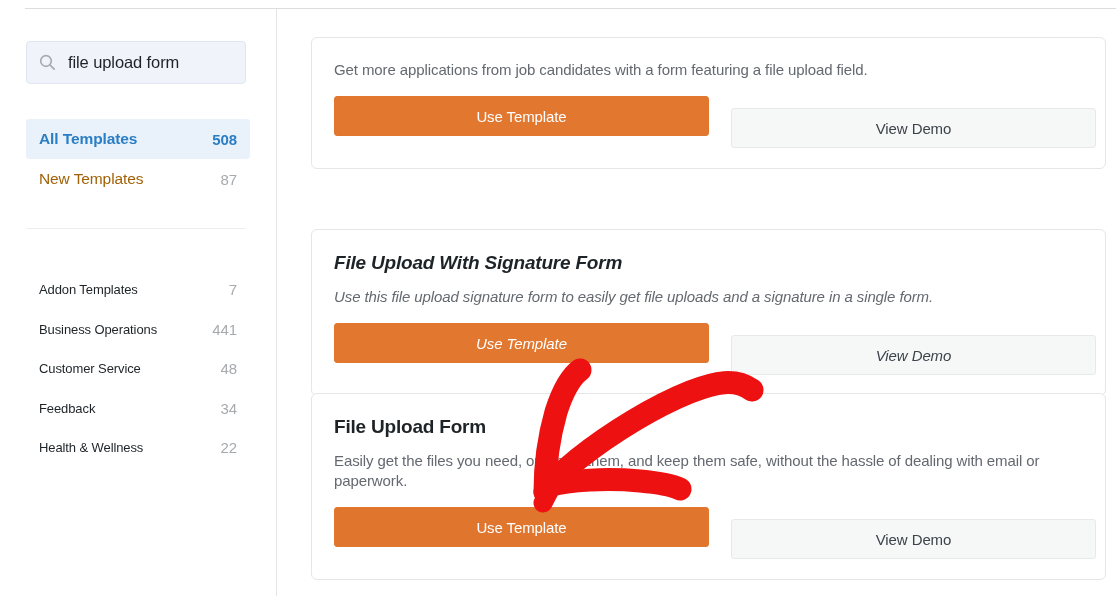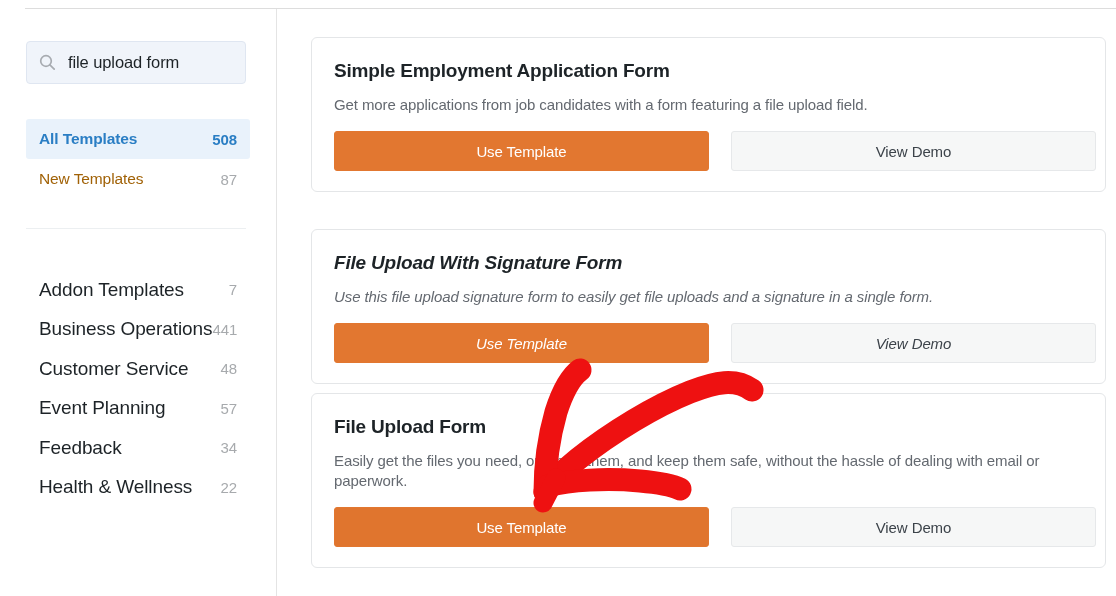--- a/index.html
+++ b/index.html
@@ -123,21 +123,21 @@
     display: flex;
     align-items: center;
     justify-content: space-between;
     height: 39.5px;
     margin: 0 26px;
     padding: 0 13px;
     border-radius: 3px;
     cursor: pointer;
   }
   .cat-item .label {
-    font-size: 19px;
+    font-size: 13px;
     color: #1d2327;
     letter-spacing: -0.1px;
     white-space: nowrap;
   }
   .cat-item .count {
     font-size: 15px;
     color: #a7aaad;
     letter-spacing: -0.1px;
   }
 
@@ -196,20 +196,21 @@
     background: #e27730;
     color: #ffffff;
     border-color: #e27730;
   }
   .btn-primary.hovered { background: #e0752e; }
   .btn-secondary {
     flex: 0 0 365px;
     background: #f6f7f7;
     color: #3c434a;
     border: 1px solid #e6e8ea;
+    margin-top: 12px;
   }
 
   
   #card-0 { top: 28px; }
   #card-1 { top: 220px; font-style: italic; }
   #card-2 { top: 384px; }
 
   
   .annotation-overlay {
     position: absolute;
@@ -258,43 +259,38 @@
       </div>
       <div class="cat-item">
         <span class="label">Business Operations</span>
         <span class="count">441</span>
       </div>
       <div class="cat-item">
         <span class="label">Customer Service</span>
         <span class="count">48</span>
       </div>
       <div class="cat-item">
-        <span class="label">Event Planning</span>
-        <span class="count">57</span>
-      </div>
-      <div class="cat-item">
         <span class="label">Feedback</span>
         <span class="count">34</span>
       </div>
       <div class="cat-item">
         <span class="label">Health &amp; Wellness</span>
         <span class="count">22</span>
       </div>
       <div class="cat-item">
         
         
       </div>
     </div>
 
   </aside>
 
   <main class="content">
 
     <section class="card" id="card-0">
-      <div class="card-title">Simple Employment Application Form</div>
       <div class="card-desc">Get more applications from job candidates with a form featuring a file upload field.</div>
       <div class="btn-row">
         <div class="btn btn-primary">Use Template</div>
         <div class="btn btn-secondary">View Demo</div>
       </div>
     </section>
 
     <section class="card" id="card-1">
       <div class="card-title">File Upload With Signature Form</div>
       <div class="card-desc">Use this file upload signature form to easily get file uploads and a signature in a single form.</div>

